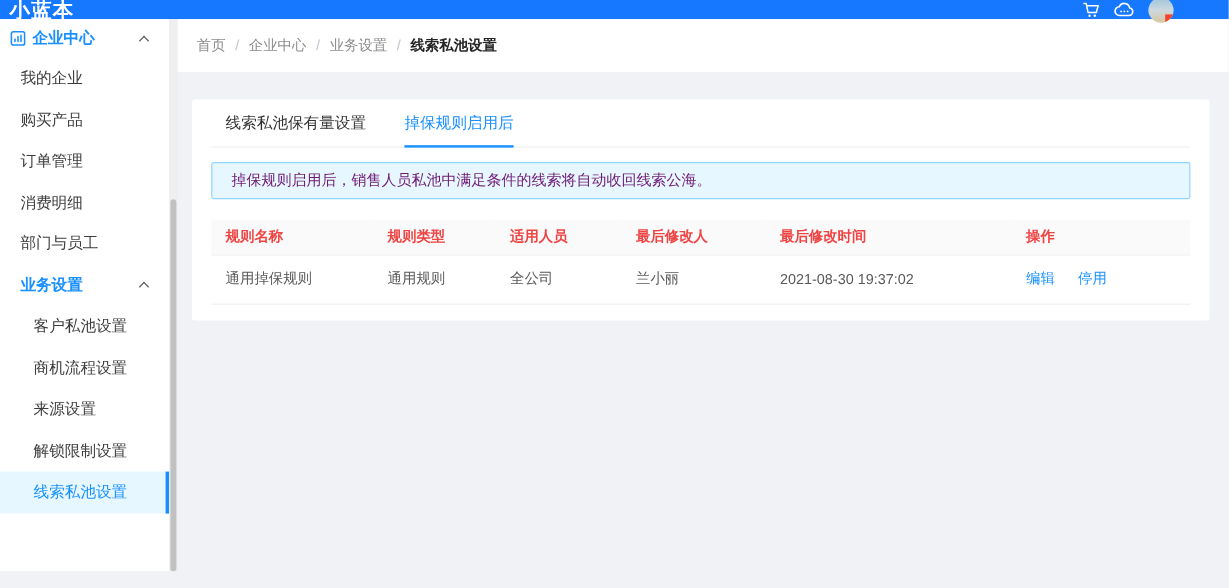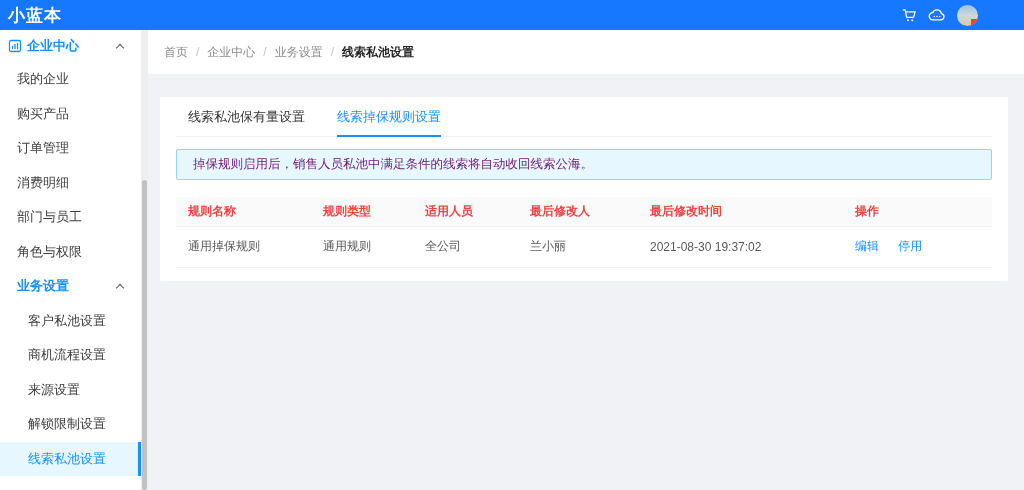--- a/index.html
+++ b/index.html
@@ -3,21 +3,21 @@
 <meta charset="utf-8">
 <style>
   * { box-sizing: border-box; margin: 0; padding: 0; }
   html, body {
     width: 1024px; height: 490px; overflow: hidden;
     font-family: "Liberation Sans", "DejaVu Sans", sans-serif;
     background: #f0f2f5;
   }
   
   .topbar {
-    height: 30px; background: #1677ff;
+    height: 16px; background: #1677ff;
     display: flex; align-items: center; justify-content: space-between;
     padding-left: 8px;
   }
   .logo { color: #fff; font-size: 17px; font-weight: 700; letter-spacing: 1px; }
   .topbar-right { display: flex; align-items: center; gap: 11px; padding-right: 46px; }
   .tb-icon { display: flex; align-items: center; cursor: pointer; }
   .avatar {
     width: 21px; height: 21px; border-radius: 50%; position: relative; overflow: hidden;
     background: linear-gradient(180deg, #9fc3da 0%, #ccd9e0 50%, #d9c7a0 100%);
     cursor: pointer;
@@ -138,23 +138,20 @@
     </div>
     <div class="menu-row menu-l2">
       <span>订单管理</span>
     </div>
     <div class="menu-row menu-l2">
       <span>消费明细</span>
     </div>
     <div class="menu-row menu-l2">
       <span>部门与员工</span>
     </div>
-    <div class="menu-row menu-l2">
-      <span>角色与权限</span>
-    </div>
 
     <div class="menu-row menu-sub-title">
       <span>业务设置</span>
       <span class="chev"></span>
     </div>
 
     <div class="menu-row menu-l3">
       <span>客户私池设置</span>
     </div>
     <div class="menu-row menu-l3">
@@ -184,21 +181,21 @@
       <span class="crumb-sep">/</span>
       <span class="crumb">业务设置</span>
       <span class="crumb-sep">/</span>
       <span class="crumb-current">线索私池设置</span>
     </div>
 
     <div class="card">
 
       <div class="tabs">
         <div class="tab">线索私池保有量设置</div>
-        <div class="tab active">线索掉保规则设置</div>
+        <div class="tab active">掉保规则启用后</div>
       </div>
 
       <div class="alert-info">
         <span>掉保规则启用后，销售人员私池中满足条件的线索将自动收回线索公海。</span>
       </div>
 
       <table class="rules">
         <colgroup>
           <col style="width:135px">
             <col style="width:102px">

